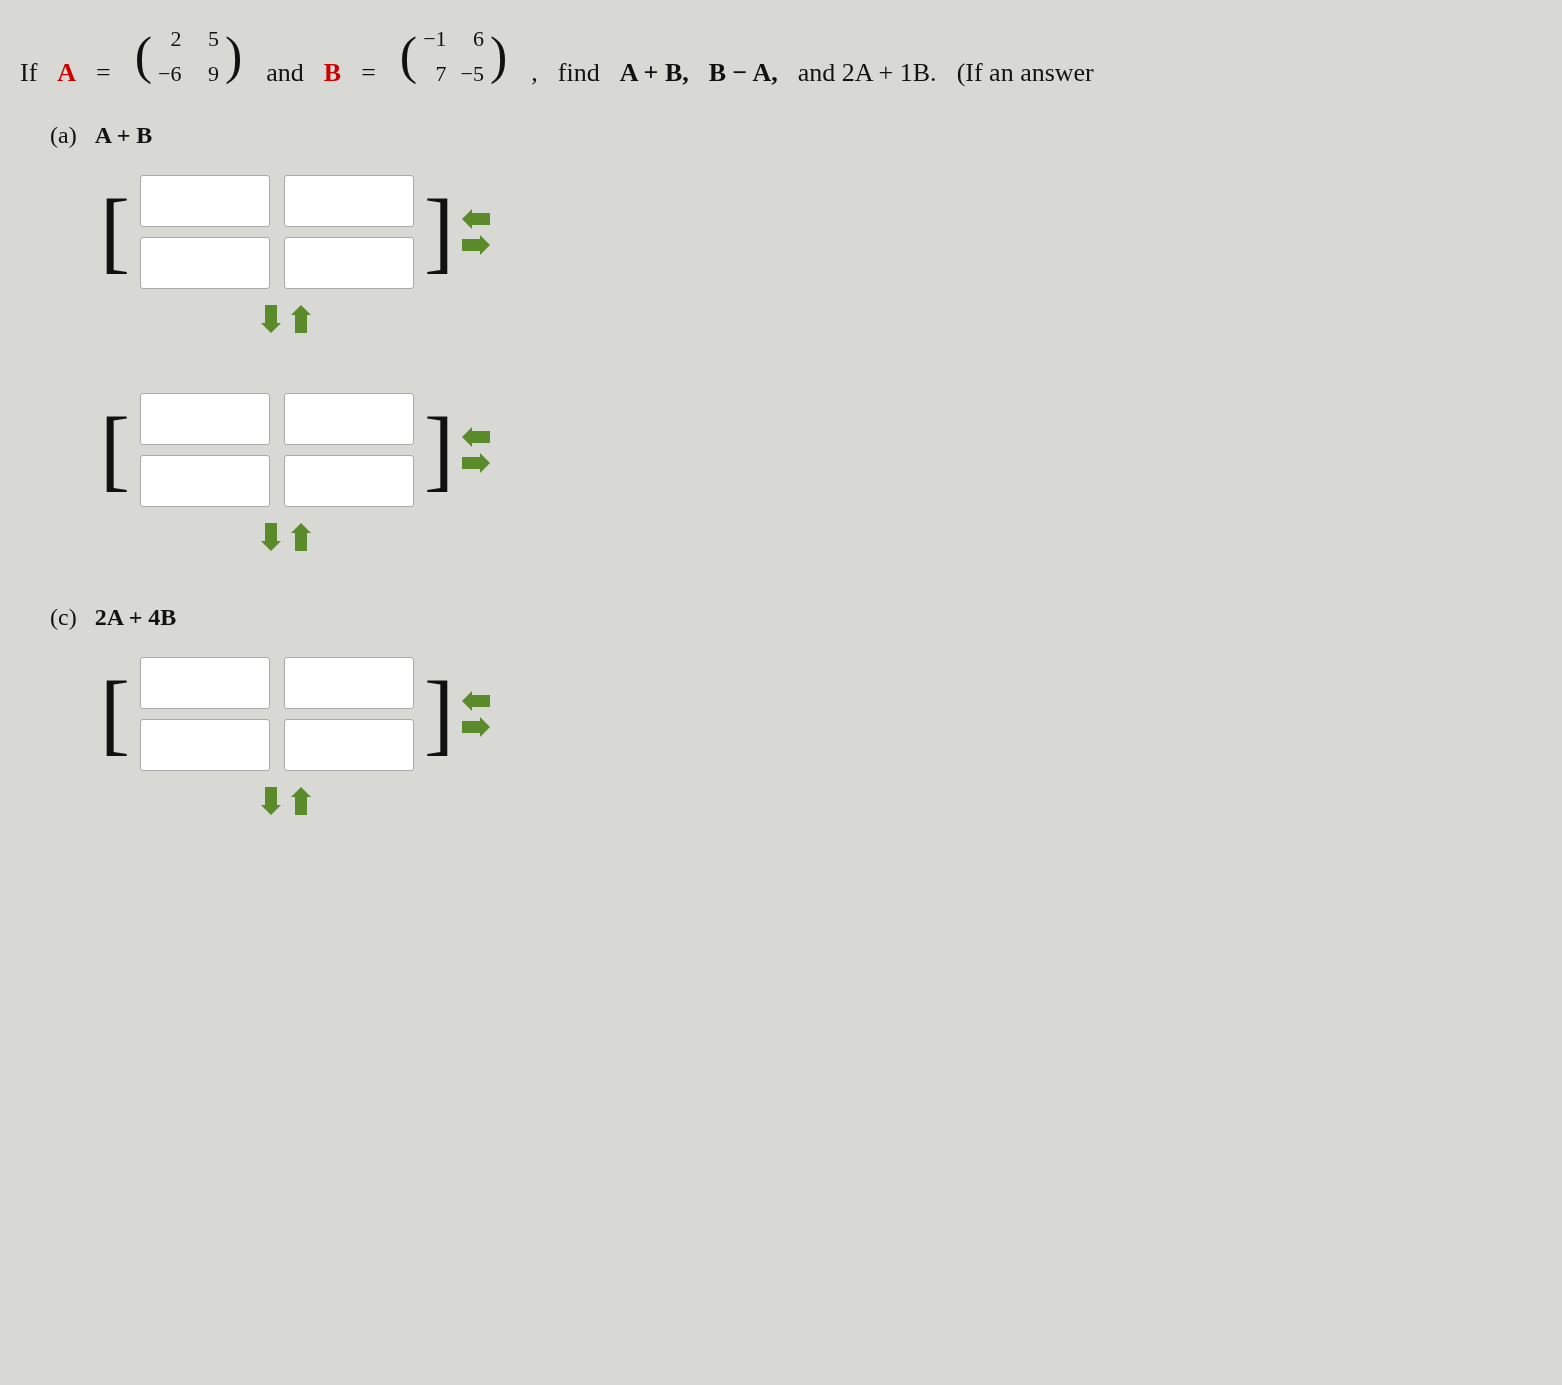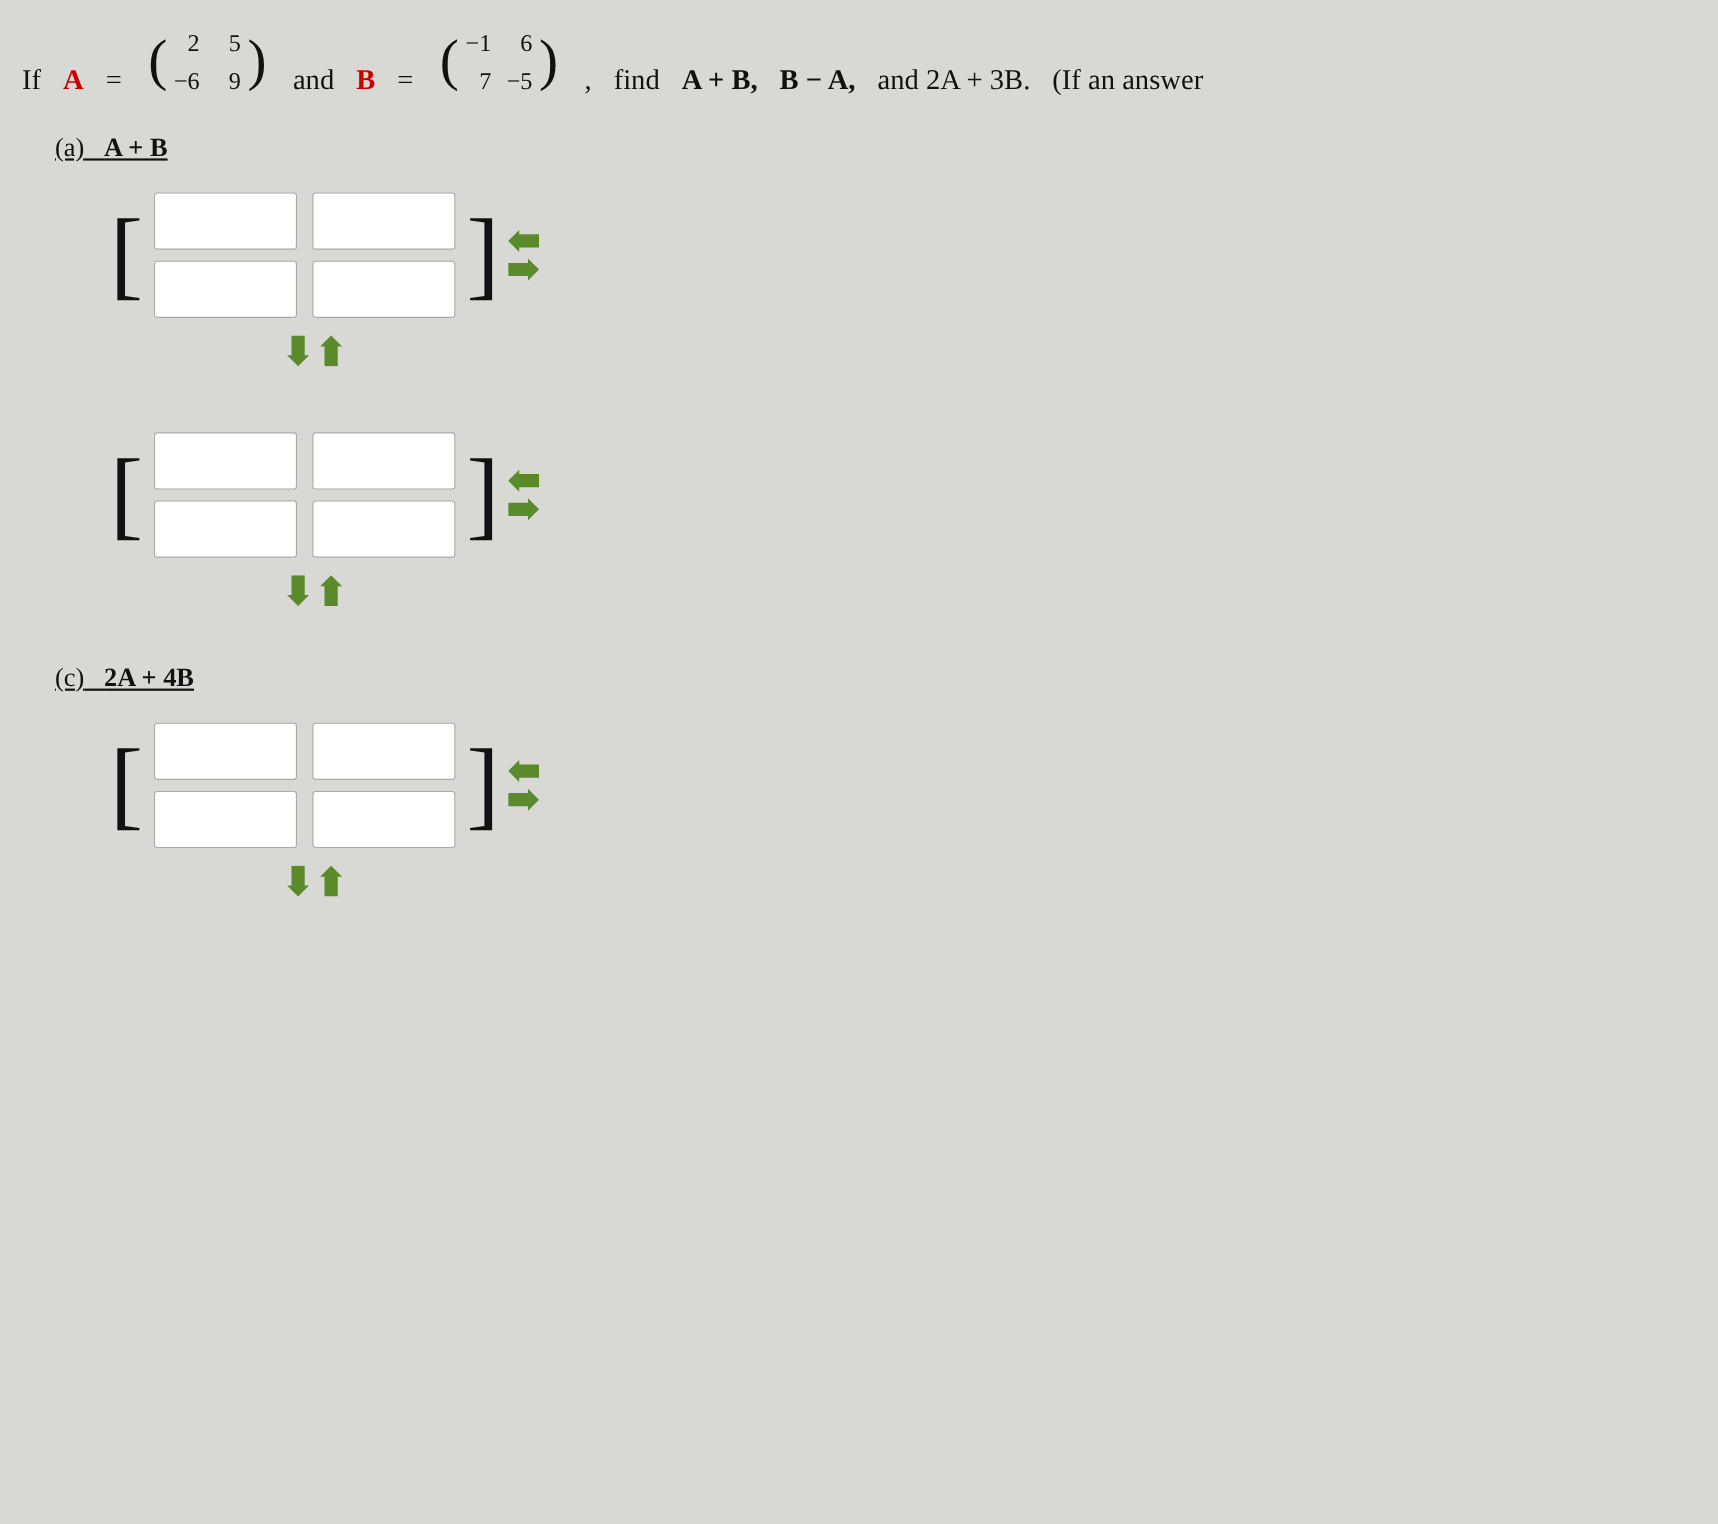--- a/index.html
+++ b/index.html
@@ -40,21 +40,20 @@
       gap: 2px 14px;
       padding: 2px 6px;
       text-align: right;
     }
     .matrix-values span {
       font-size: 22px;
     }
     .part-label {
       font-size: 24px;
       margin: 30px 0 18px 30px;
-      text-decoration: underline;
     }
     .matrix-input-container {
       margin-left: 80px;
       display: flex;
       flex-direction: column;
       align-items: flex-start;
     }
     .matrix-with-brackets {
       display: flex;
       align-items: center;
@@ -150,21 +149,21 @@
       <span>7</span>
       <span>−5</span>
     </span>
     <span class="matrix-bracket-right">)</span>
   </span>
 
   <span>,</span>
   <span>find</span>
   <strong>A + B,</strong>
   <strong>B − A,</strong>
-  <span>and 2A + 3B.</span>
+  <span>and 2A + 1B.</span>
   <span>(If an answer</span>
 </div>
 
 <div class="section">
   <div class="part-label">
     <span>(a)</span>
     &nbsp;&nbsp;<strong>A + B</strong>
   </div>
   <div class="matrix-input-container">
     <div class="matrix-with-brackets">

